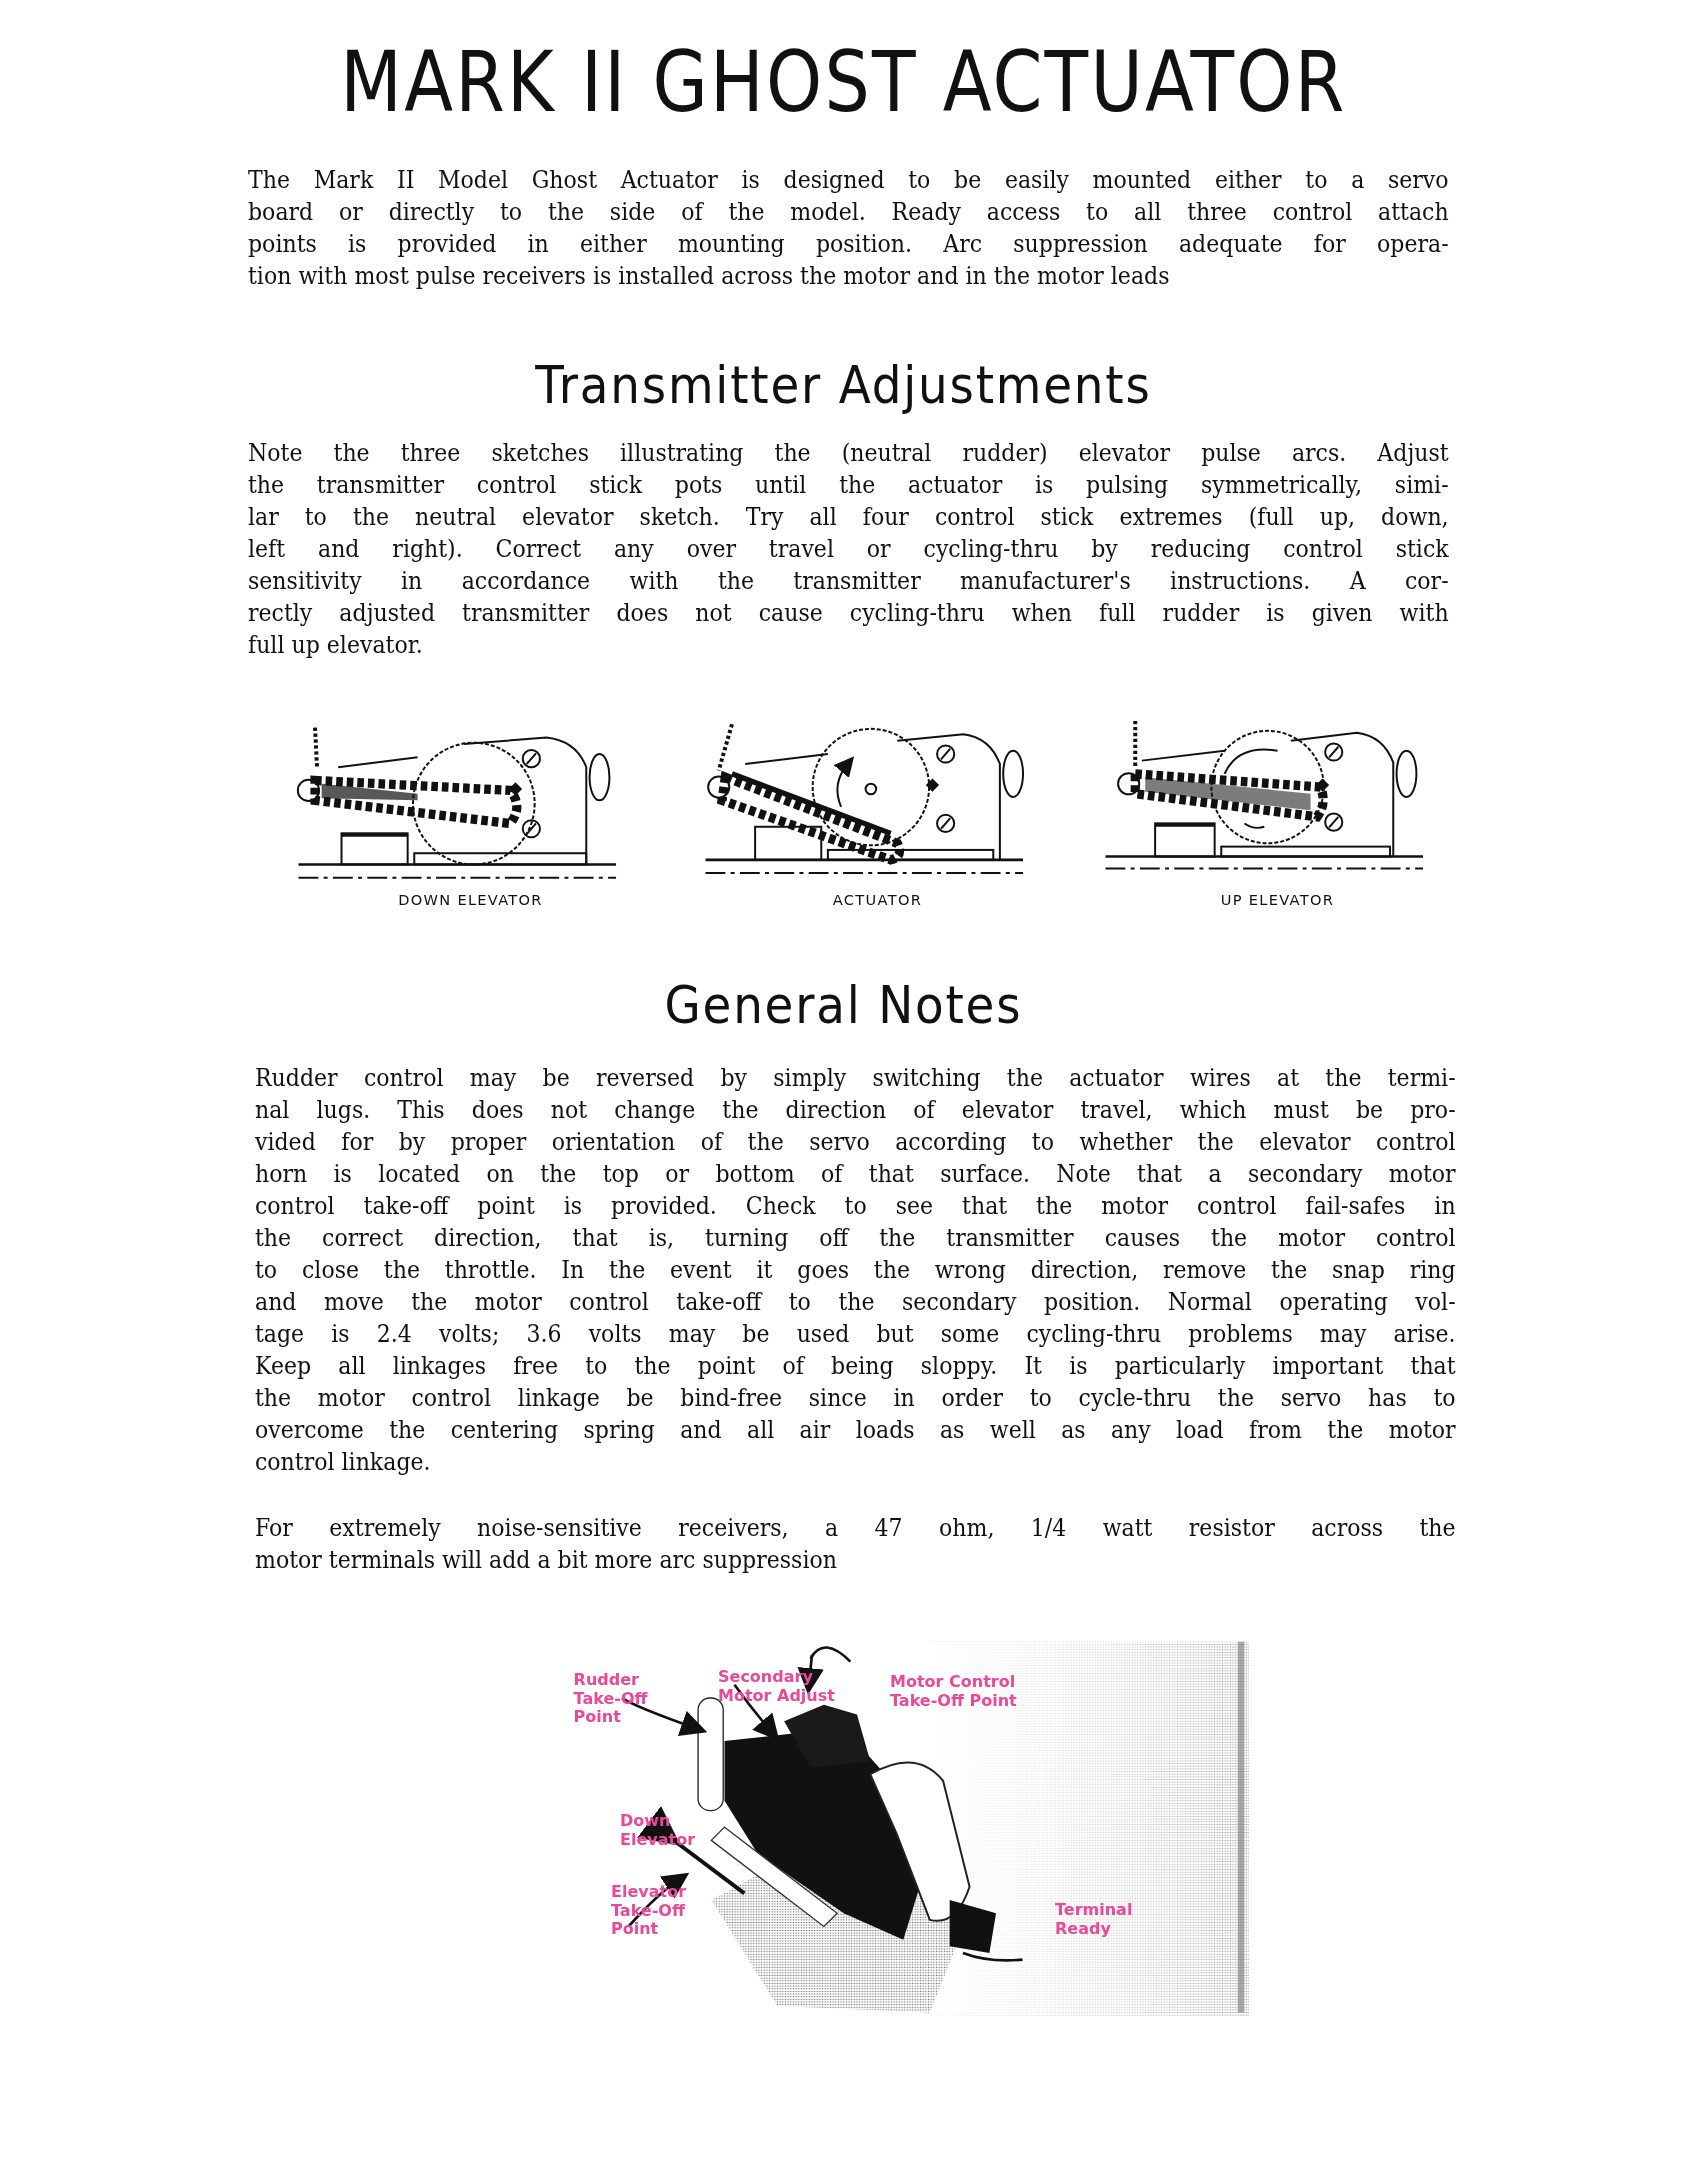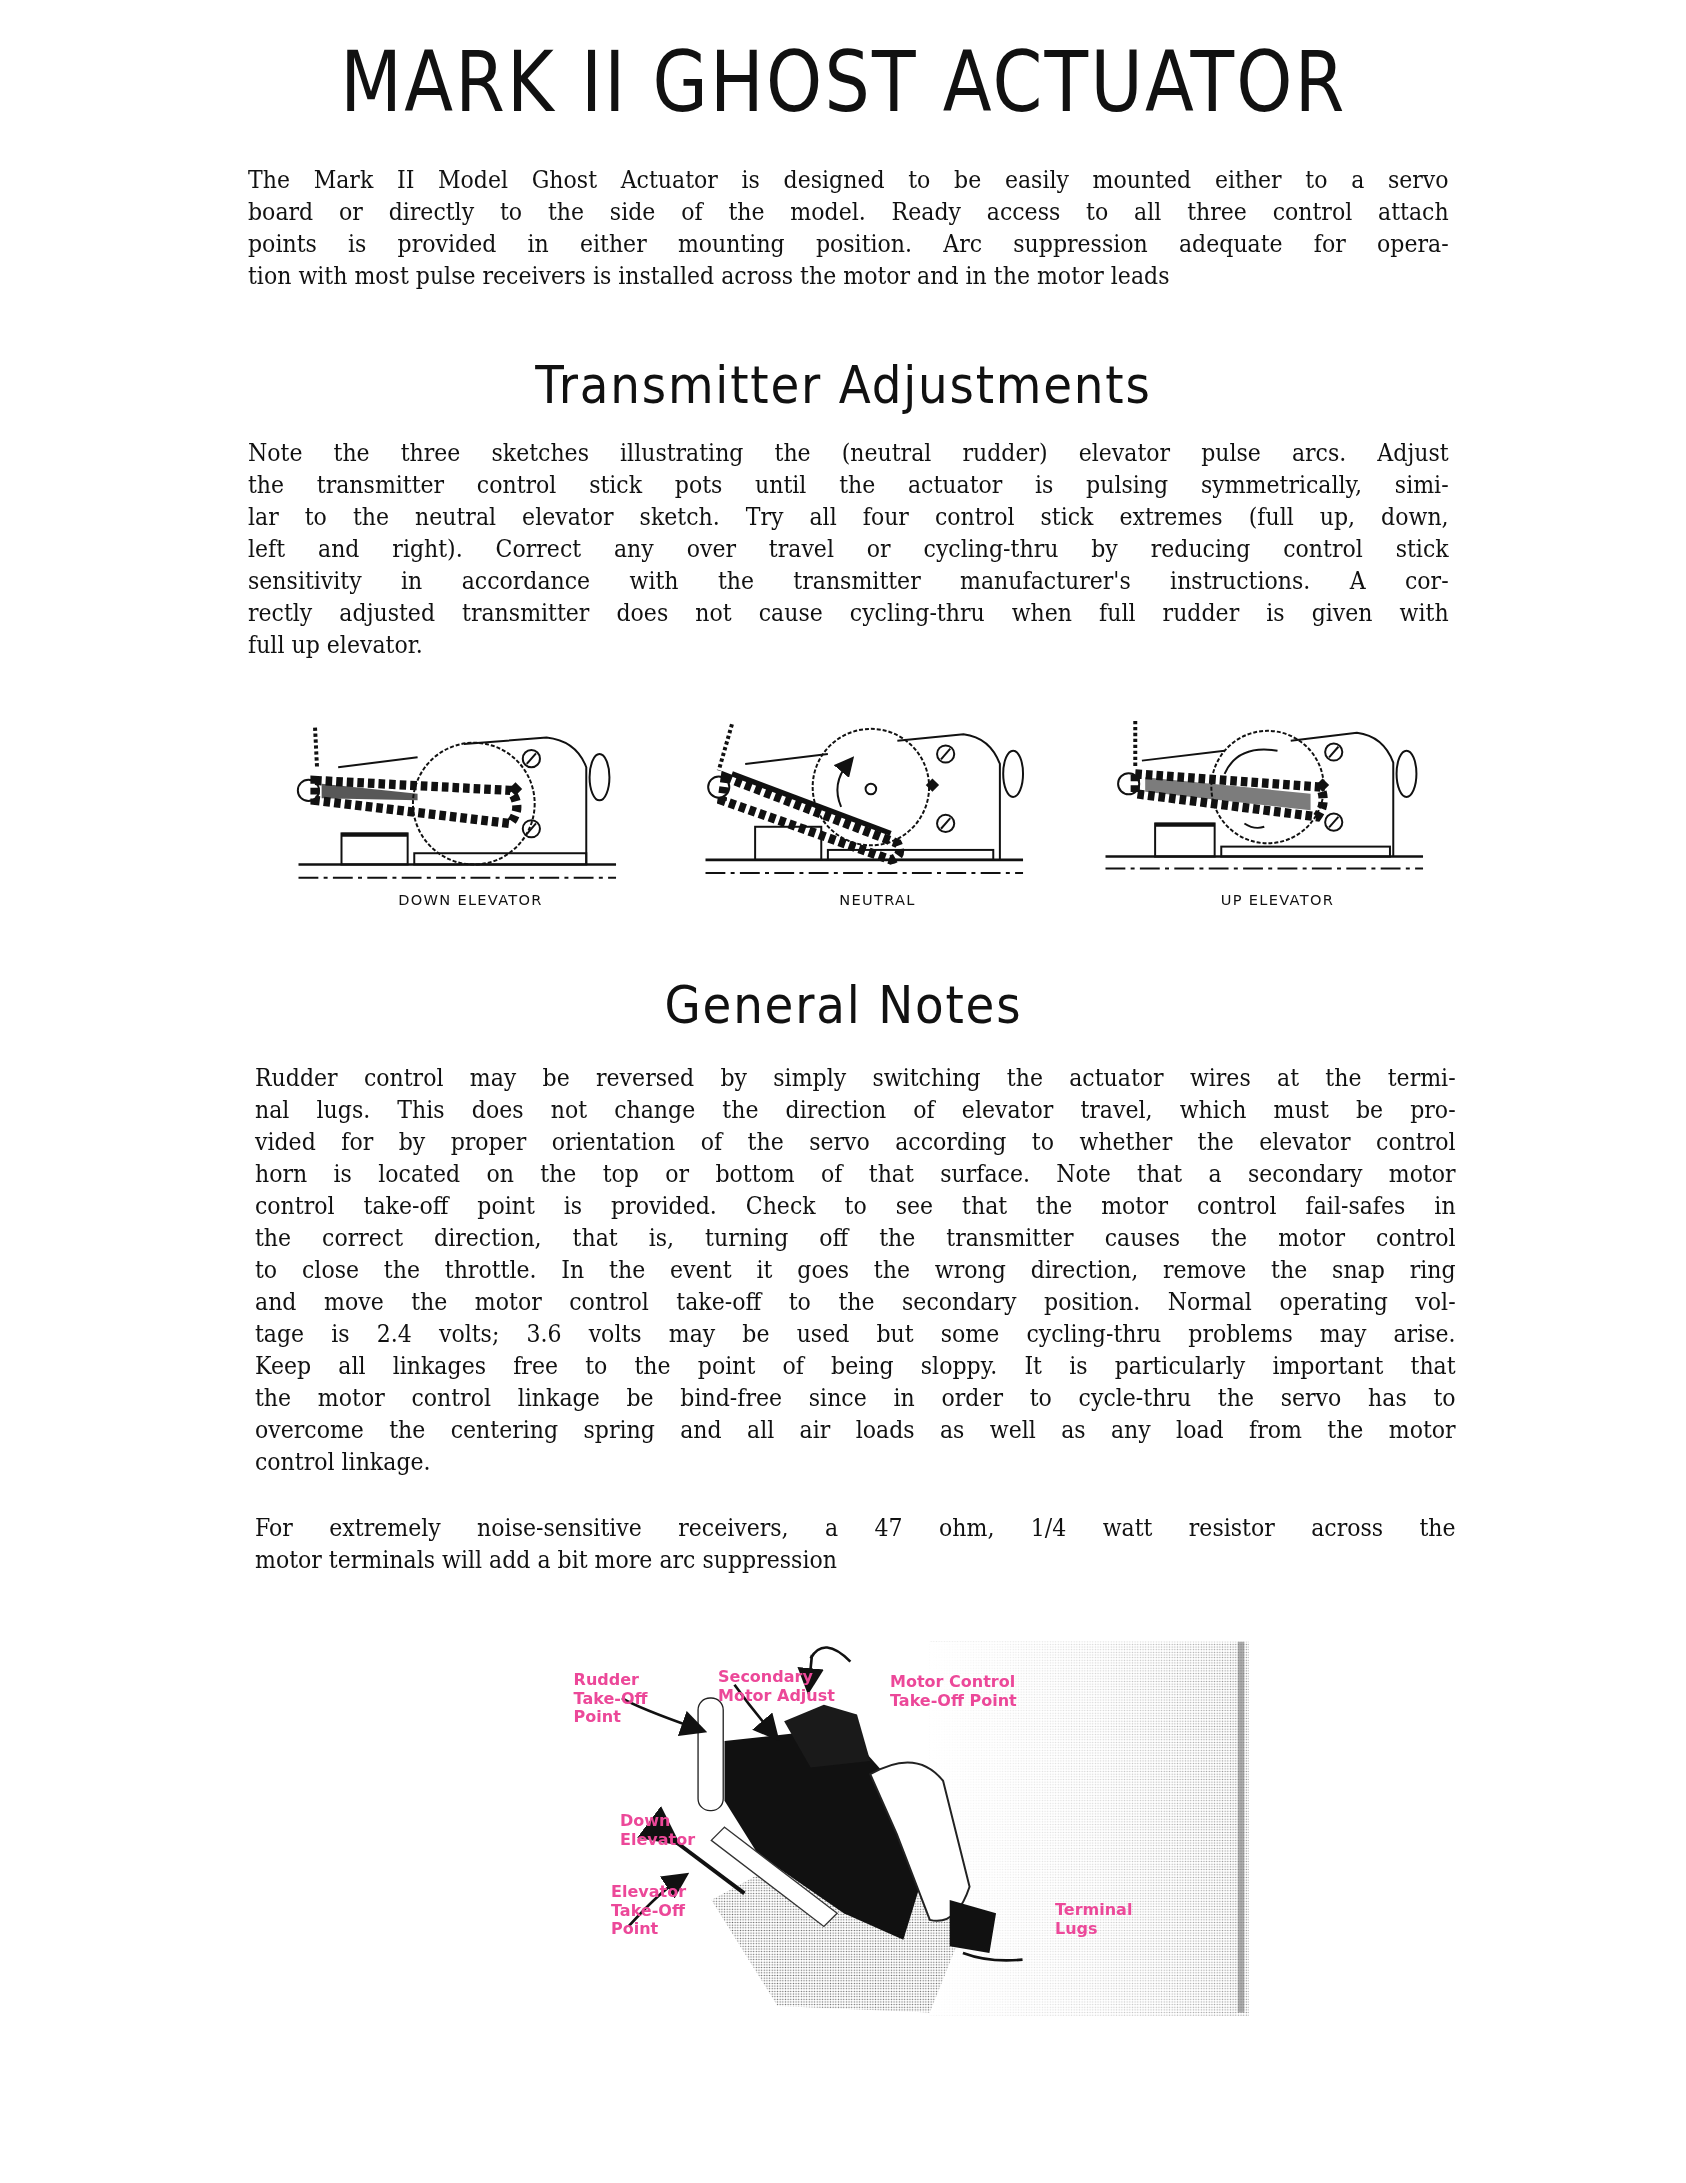--- a/index.html
+++ b/index.html
@@ -106,21 +106,21 @@
           <line x1="376" y1="178" x2="390" y2="162"></line>
         <ellipse cx="485" cy="95" rx="15" ry="35"></ellipse>
         <path d="M355,112 l8,-8 l8,8 l-8,8 z" fill="#111"></path>
         <path d="M225,145 Q210,110 235,80" marker-end="url(#arr)"></path>
         <circle cx="40" cy="115" r="16"></circle>
       </g>
       <path d="M50,100 L310,200 Q320,220 300,225 L45,135 Z" fill="none" stroke="#111" stroke-width="14" stroke-dasharray="10 6"></path>
       <path d="M60,95 L300,185" stroke="#111" stroke-width="8"></path>
       <path d="M60,20 L40,90" stroke="#111" stroke-width="6" stroke-dasharray="5 4"></path>
     </svg>
-    <div class="fig-label">NEUTRAL</div>
+    <div class="fig-label">ACTUATOR</div>
   </div>
 
   <div class="fig" style="left:807px;">
     <svg width="371" height="172" viewBox="0 0 560 260">
       <g fill="none" stroke="#111" stroke-width="3">
         <line x1="20" y1="220" x2="500" y2="220" stroke-width="4"></line>
         <line x1="20" y1="238" x2="500" y2="238" stroke-dasharray="30 8 6 8"></line>
         <rect x="95" y="170" width="90" height="50"></rect>
         <line x1="95" y1="172" x2="185" y2="172" stroke-width="6"></line>
         <rect x="195" y="205" width="255" height="15"></rect>
@@ -216,15 +216,15 @@
   <div class="callout" style="left:159px; top:33px;">Secondary
 Motor Adjust</div>
   <div class="callout" style="left:331px; top:38px;">Motor Control
 Take-Off Point</div>
   <div class="callout" style="left:61px; top:177px;">Down
 Elevator</div>
   <div class="callout" style="left:52px; top:248px;">Elevator
 Take-Off
 Point</div>
   <div class="callout" style="left:496px; top:266px;">Terminal
-Lugs</div>
+Ready</div>
 </div>
 
 
 </body></html>

